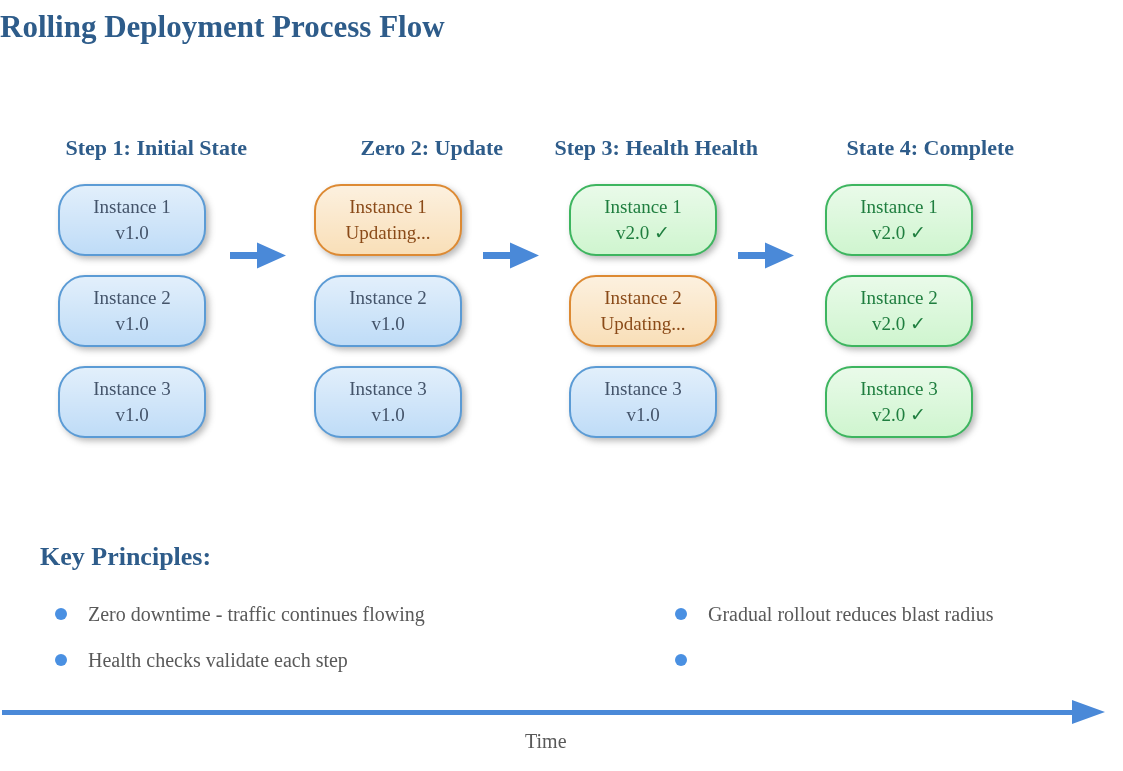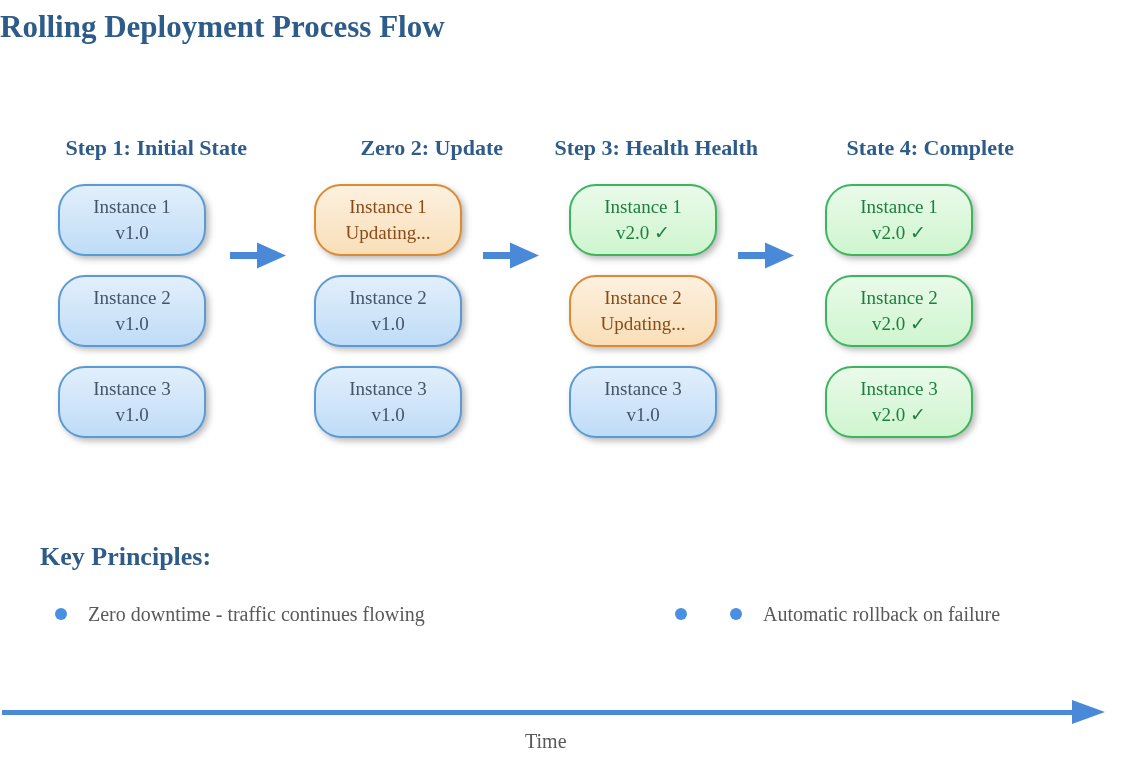--- a/index.html
+++ b/index.html
@@ -44,21 +44,21 @@
 
   .flow-arrow { position: absolute; top: 242px; width: 56px; height: 27px; }
   .flow-arrow svg { display: block; width: 56px; height: 27px; }
   .flow-arrow path { fill: var(--arrow); }
 
   
   .principles-heading {
     position: absolute; left: 40px; top: 542px;
     font-size: 26px; font-weight: bold; color: var(--heading);
   }
-  .principles-col { position: absolute; top: 602px; display: flex; flex-direction: row; gap: 22px; }
+  .principles-col { position: absolute; top: 602px; display: flex; flex-direction: column; gap: 22px; }
   .principles-col.left  { left: 55px; }
   .principles-col.right { left: 675px; }
   .principle-item { display: flex; align-items: center; height: 24px; }
   .bullet-dot {
     width: 12px; height: 12px; border-radius: 50%;
     background: var(--bullet); margin-right: 21px; flex: 0 0 auto;
   }
   .principle-text { font-size: 20px; color: var(--text-gray); white-space: nowrap; }
 
   
@@ -167,27 +167,31 @@
   </svg>
 </div>
 
 <div class="principles-heading">Key Principles:</div>
 
 <div class="principles-col left">
   <div class="principle-item">
     <span class="bullet-dot"></span>
     <span class="principle-text">Zero downtime - traffic continues flowing</span>
   </div>
+  <div class="principle-item">
+    <span class="bullet-dot"></span>
+    <span class="principle-text">Health checks validate each step</span>
+  </div>
 </div>
 
 <div class="principles-col right">
   <div class="principle-item">
     <span class="bullet-dot"></span>
+    <span class="principle-text">Gradual rollout reduces blast radius</span>
   </div>
   <div class="principle-item">
     <span class="bullet-dot"></span>
-    <span class="principle-text">Automatic rollback on failure</span>
   </div>
 </div>
 
 <div class="timeline-line"></div>
 <div class="timeline-head"></div>
 <div class="timeline-label">Time</div>
 
 </body></html>

